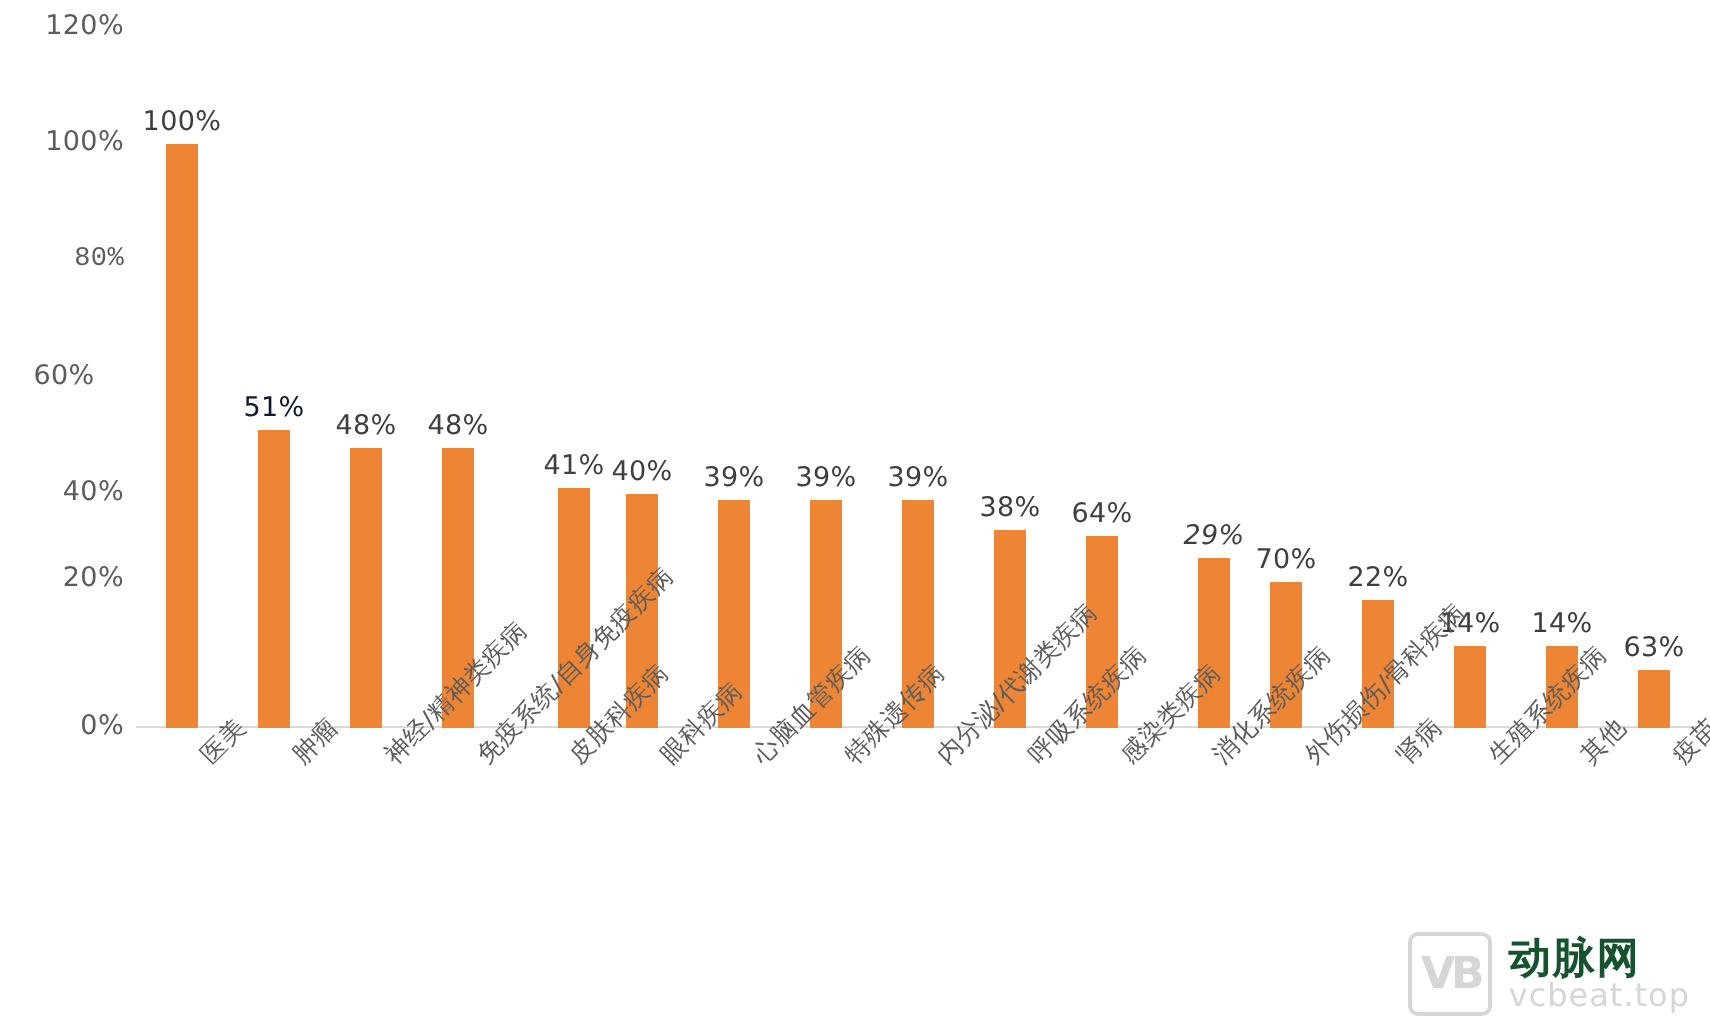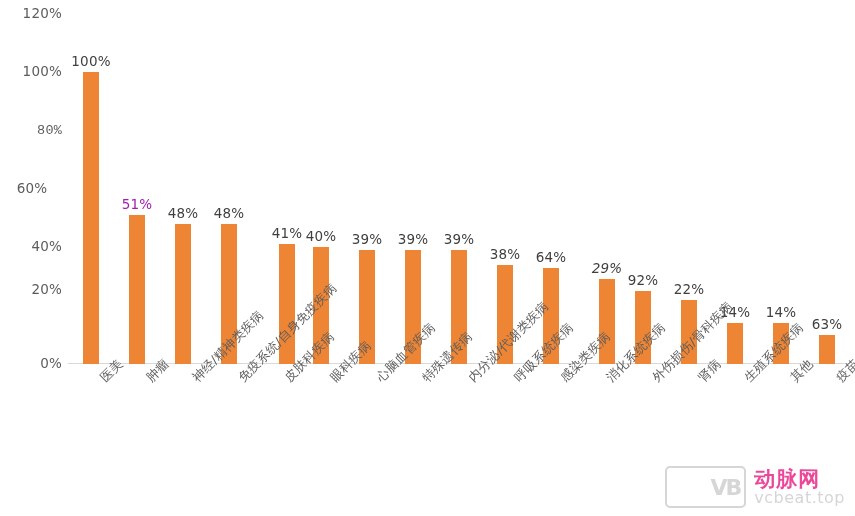--- a/index.html
+++ b/index.html
@@ -116,30 +116,29 @@
     border: 2px solid #d6d6d6;
     border-radius: 5px;
     display: flex;
     align-items: center;
     justify-content: center;
     font-size: 22px;
     font-weight: bold;
     color: #d6d6d6;
     letter-spacing: -2px;
     font-family: "DejaVu Sans", "Liberation Sans", sans-serif;
-    padding-left: 39px;
   }
   .wm-text {
     display: flex;
     flex-direction: column;
     line-height: 1.05;
   }
   .wm-cn {
     font-size: 21px;
-    color: #ec4899;
+    color: #14532d;
     font-weight: bold;
     letter-spacing: 1px;
   }
   .wm-url {
     font-size: 16px;
     color: #d6d6d6;
     letter-spacing: 0.5px;
   }
 </style>
 </head>
@@ -159,21 +158,21 @@
 
   <div class="axis-baseline"></div>
 
   <div class="plot-area" id="plot-area">
       <div class="bar-slot" style="left: 0px; width: 46px;">
         <div class="bar" title="医美 100%" style="height: 291.667px; background: rgb(237, 133, 53);"></div>
         <div class="bar-value" style="bottom: 294.667px; color: rgb(63, 63, 63);">100%</div>
       </div>
       <div class="bar-slot" style="left: 46px; width: 46px;">
         <div class="bar" title="肿瘤 51%" style="height: 148.75px; background: rgb(237, 133, 53);"></div>
-        <div class="bar-value" style="bottom: 151.75px; color: #a21caf;">51%</div>
+        <div class="bar-value" style="bottom: 151.75px; color: #0f172a;">51%</div>
       </div>
       <div class="bar-slot" style="left: 92px; width: 46px;">
         <div class="bar" title="神经/精神类疾病 48%" style="height: 140px; background: rgb(237, 133, 53);"></div>
         <div class="bar-value" style="bottom: 143px; color: rgb(63, 63, 63);">48%</div>
       </div>
       <div class="bar-slot" style="left: 138px; width: 46px;">
         <div class="bar" title="免疫系统/自身免疫疾病 48%" style="height: 140px; background: rgb(237, 133, 53);"></div>
         <div class="bar-value" style="bottom: 143px; color: rgb(63, 63, 63);">48%</div>
       </div>
       <div class="bar-slot" style="left: 196px; width: 46px;">
@@ -203,21 +202,21 @@
       <div class="bar-slot" style="left: 460px; width: 46px;">
         <div class="bar" title="感染类疾病 33%" style="height: 96.25px; background: rgb(237, 133, 53);"></div>
         <div class="bar-value" style="bottom: 99.25px; color: rgb(63, 63, 63);">64%</div>
       </div>
       <div class="bar-slot" style="left: 516px; width: 46px; font-style: italic;">
         <div class="bar" title="消化系统疾病 29%" style="height: 84.5833px; background: rgb(237, 133, 53);"></div>
         <div class="bar-value" style="bottom: 87.5833px; color: rgb(63, 63, 63);">29%</div>
       </div>
       <div class="bar-slot" style="left: 552px; width: 46px;">
         <div class="bar" title="外伤损伤/骨科疾病 25%" style="height: 72.9167px; background: rgb(237, 133, 53);"></div>
-        <div class="bar-value" style="bottom: 75.9167px; color: rgb(63, 63, 63);">92%</div>
+        <div class="bar-value" style="bottom: 75.9167px; color: rgb(63, 63, 63);">70%</div>
       </div>
       <div class="bar-slot" style="left: 598px; width: 46px;">
         <div class="bar" title="肾病 22%" style="height: 64.1667px; background: rgb(237, 133, 53);"></div>
         <div class="bar-value" style="bottom: 67.1667px; color: rgb(63, 63, 63);">22%</div>
       </div>
       <div class="bar-slot" style="left: 644px; width: 46px;">
         <div class="bar" title="生殖系统疾病 14%" style="height: 40.8333px; background: rgb(237, 133, 53);"></div>
         <div class="bar-value" style="bottom: 43.8333px; color: rgb(63, 63, 63);">14%</div>
       </div>
       <div class="bar-slot" style="left: 690px; width: 46px;">

